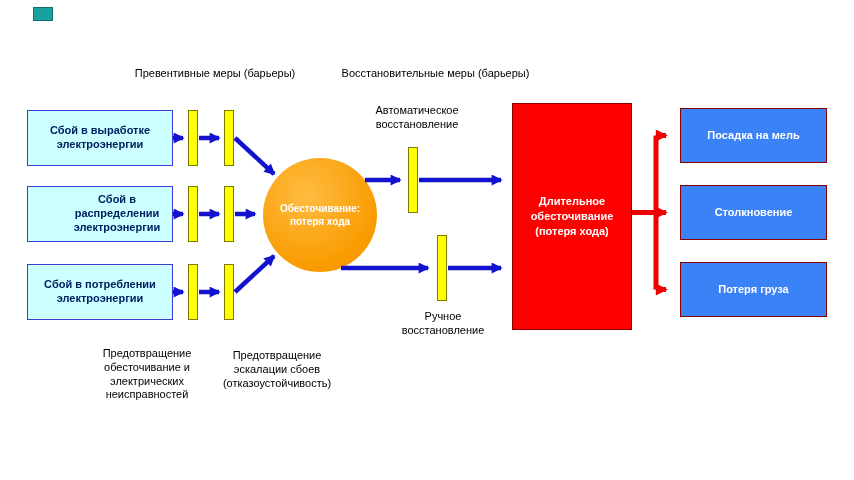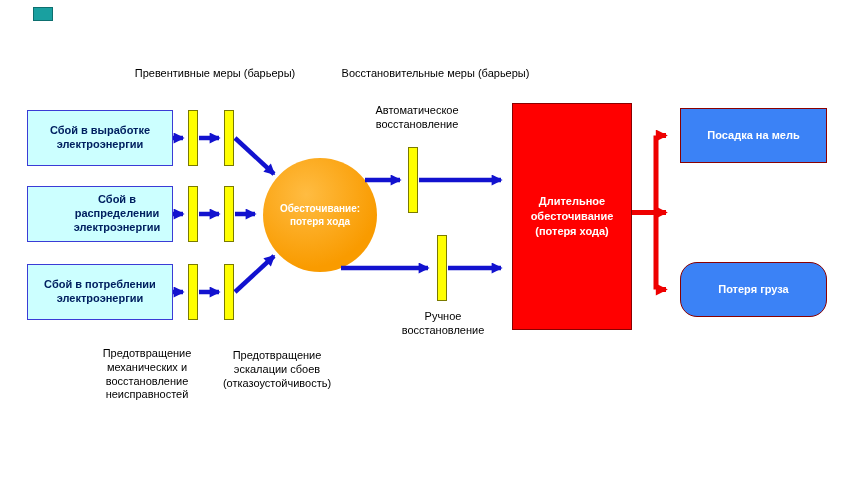--- a/index.html
+++ b/index.html
@@ -113,18 +113,19 @@
 
   <div class="abs bar" style="left:408px;top:147px;height:66px;"></div>
   <div class="abs bar" style="left:437px;top:235px;height:66px;"></div>
 
   <div class="abs note" style="left:352px;top:104px;width:130px;">Автоматическое восстановление</div>
   <div class="abs note" style="left:388px;top:310px;width:110px;">Ручное восстановление</div>
 
   <div class="abs topevent">Длительное обесточивание (потеря хода)</div>
 
   <div class="abs conseq" style="top:108px;">Посадка на мель</div>
-  <div class="abs conseq" style="top:262px;border-radius:17px;">Потеря груза</div>
+  <div class="abs conseq" style="top:185px;">Столкновение</div>
+  <div class="abs conseq" style="top:262px;">Потеря груза</div>
 
-  <div class="abs note" style="left:91px;top:347px;width:112px;">Предотвращение механических и восстановление неисправностей</div>
+  <div class="abs note" style="left:91px;top:347px;width:112px;">Предотвращение обесточивание и электрических неисправностей</div>
   <div class="abs note" style="left:212px;top:349px;width:130px;">Предотвращение эскалации сбоев (отказоустойчивость)</div>
 
 </div>
 
 </body></html>

